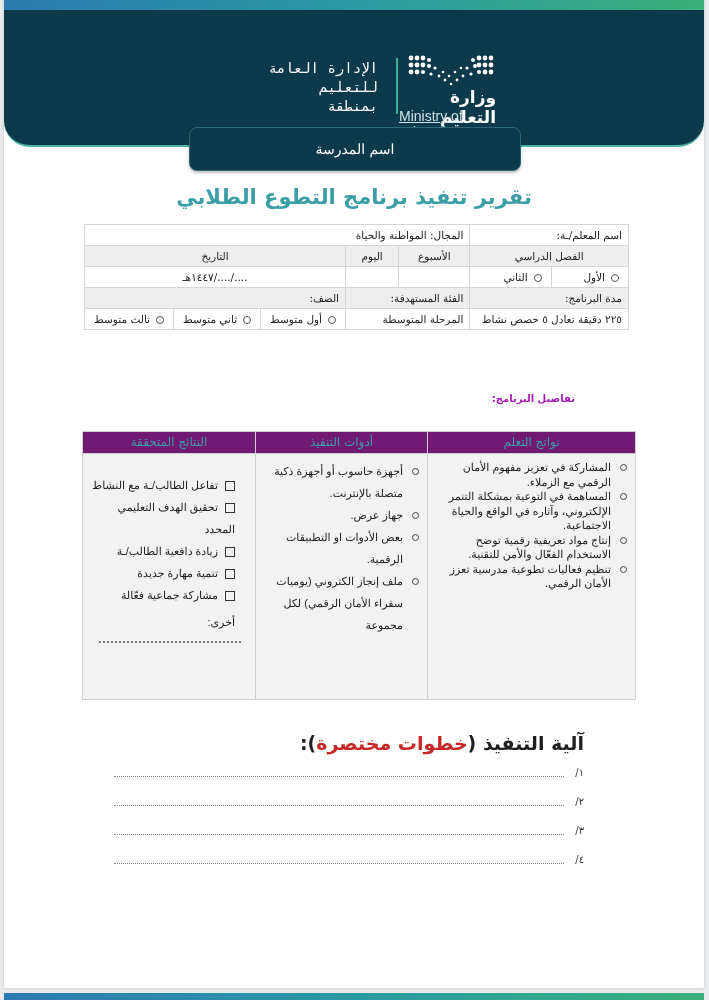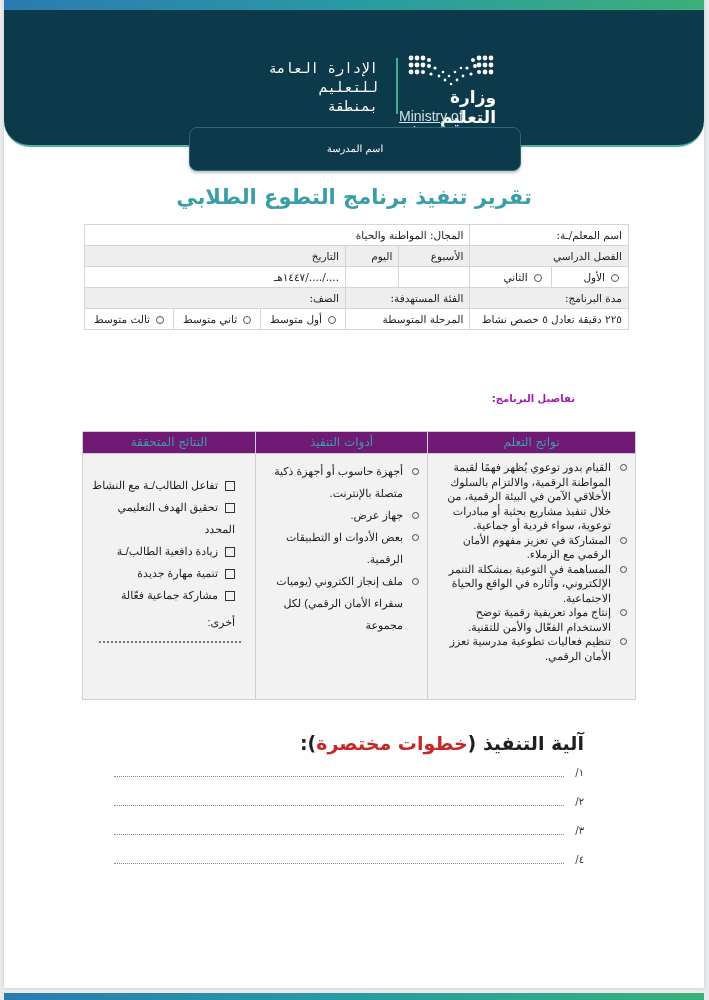--- a/index.html
+++ b/index.html
@@ -45,41 +45,41 @@
   .directorate {
     position: absolute; right: 326px; top: 50px; width: 160px;
     color: #ffffff; font-size: 14px; direction: rtl; text-align: right;
     line-height: 19px; font-family: Liberation Mono, monospace;
   }
   .school-box {
     position: absolute; left: 185px; top: 127px; width: 330px; height: 42px;
     background: #0d3a4a; border-radius: 8px;
     border: 1px solid #2a6a78;
     box-shadow: 0 2px 3px rgba(0,0,0,0.25);
-    color: #ffffff; font-size: 10px; text-align: center; line-height: 42px;
+    color: #ffffff; font-size: 14px; text-align: center; line-height: 42px;
     direction: rtl; font-family: "DejaVu Serif", serif;
   }
   .report-title {
     position: absolute; left: 150px; top: 185px; width: 400px;
     text-align: center; color: #3a9ea6; font-size: 21px; font-weight: bold;
     direction: rtl; font-family: "DejaVu Sans", sans-serif;
   }
   
   .info-table {
     position: absolute; left: 80px; top: 224px; width: 545px;
     border-collapse: collapse; direction: rtl;
     font-size: 10.5px; color: #222;
     font-family: "DejaVu Serif", serif;
   }
   .info-table td {
     border: 1px solid #d5d5d5; padding: 2px 6px; height: 16px; text-align: right;
     white-space: nowrap;
   }
   .info-table tr.gray td { background: #eeeeee; }
-  .info-table td.center { text-align: right; margin-left: 24px; }
+  .info-table td.center { text-align: center; margin-left: 24px; }
   .radio {
     display: inline-block; width: 6px; height: 6px; border: 1px solid #555;
     border-radius: 50%; margin: 0 3px 0 6px; vertical-align: middle;
   }
   .section-title {
     position: absolute; right: 129px; top: 393px;
     color: #a21caf; font-size: 10px; font-weight: bold; direction: rtl;
   }
   
   .details {
@@ -244,21 +244,20 @@
   </tbody>
     </table>
 
   <div class="section-title">تفاصيل البرنامج:</div>
 
   <div class="details">
     <div class="col col1">
       <div class="col-head">نواتج التعلم</div>
       <div class="col-body">
         <ul class="bul-list">
-          <li><span class="bul"></span><span>القيام بدور توعوي يُظهر فهمًا لقيمة المواطنة الرقمية، والالتزام بالسلوك الأخلاقي الآمن في البيئة الرقمية، من خلال تنفيذ مشاريع بحثية أو مبادرات توعوية، سواء فردية أو جماعية.</span></li>
           <li><span class="bul"></span><span>المشاركة في تعزيز مفهوم الأمان الرقمي مع الزملاء.</span></li>
           <li><span class="bul"></span><span>المساهمة في التوعية بمشكلة التنمر الإلكتروني، وآثاره في الواقع والحياة الاجتماعية.</span></li>
           <li><span class="bul"></span><span>إنتاج مواد تعريفية رقمية توضح الاستخدام الفعّال والأمن للتقنية.</span></li>
           <li><span class="bul"></span><span>تنظيم فعاليات تطوعية مدرسية تعزز الأمان الرقمي.</span></li>
         </ul>
       </div>
     </div>
     <div class="col col2">
       <div class="col-head">أدوات التنفيذ</div>
       <div class="col-body">

